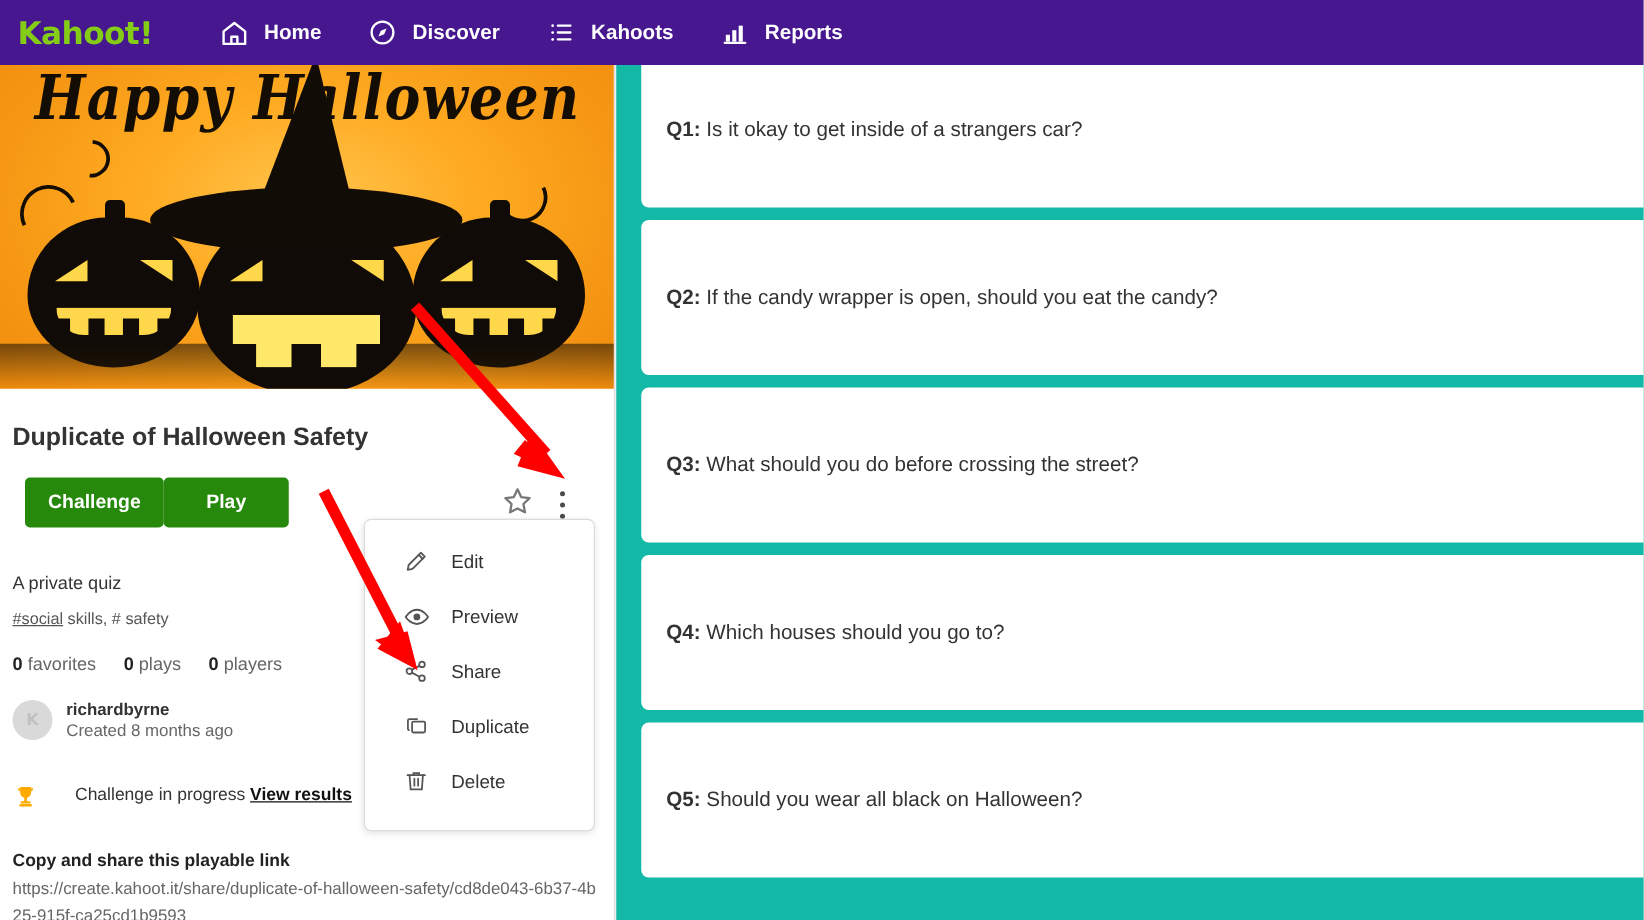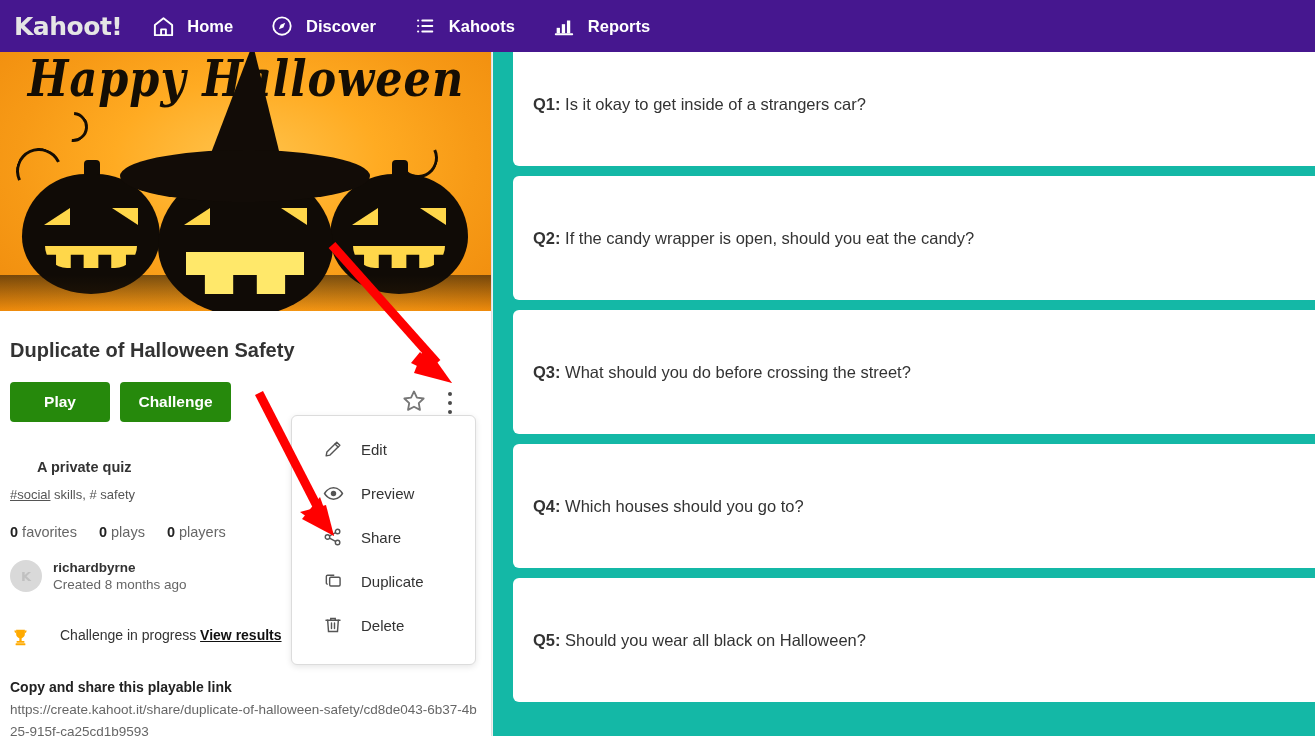--- a/index.html
+++ b/index.html
@@ -12,22 +12,22 @@
   #app { position: relative; width: 1315px; height: 736px; }
 
   
   .navbar {
     position: absolute; top: 0; left: 0;
     width: 1315px; height: 52px;
     background: #46178f;
     display: flex; align-items: center;
   }
   .logo {
-    margin-left: 14px; margin-right: 28px;
-    color: #e5e5e5; font-size: 25px; font-weight: bold;
+    margin-left: 14px; margin-right: 52px;
+    color: #84cc16; font-size: 25px; font-weight: bold;
     letter-spacing: -0.5px;
     font-family: "DejaVu Sans", sans-serif;
     text-align: right;
   }
   .nav-item {
     display: flex; align-items: center;
     margin-right: 36px; cursor: pointer;
     color: #fff;
   }
   .nav-item .nav-ico {
@@ -159,21 +159,21 @@
   .star-btn { cursor: pointer; margin-right: 14px; }
   .kebab {
     display: flex; flex-direction: column; align-items: center;
     justify-content: center; cursor: pointer; width: 18px; height: 30px;
   }
   .kebab span {
     width: 4px; height: 4px; border-radius: 50%;
     background: #4a4a4a; margin: 2.5px 0;
   }
 
-  .privacy { font-size: 14.5px; font-weight: bold; color: #333; margin-top: 37px; margin-left: 27px; }
+  .privacy { font-size: 14.5px; font-weight: normal; color: #333; margin-top: 37px; }
   .tags { font-size: 13px; color: #555; margin-top: 12px; }
   .tags a { color: #555; text-decoration: underline; }
   .stats { font-size: 14.5px; color: #666; margin-top: 22px; }
   .stats b { color: #222; }
   .stats .grp { margin-right: 22px; }
 
   .author-row { display: flex; align-items: center; margin-top: 20px; }
   .avatar {
     width: 32px; height: 32px; border-radius: 50%;
     background: #d9d9d9; margin-right: 11px;
@@ -330,22 +330,22 @@
         <div class="mouth-zig m-big" style="left:28px; top:82px;"></div>
       </div>
 
       <div class="reflection"></div>
     </div>
 
     <div class="info">
       <div class="quiz-title">Duplicate of Halloween Safety</div>
 
       <div class="btn-row">
+        <button class="btn-green btn-challenge">Challenge</button>
         <button class="btn-green btn-play">Play</button>
-        <button class="btn-green btn-challenge">Challenge</button>
 
         <div class="icon-group">
           <span class="star-btn">
             <svg width="26" height="26" viewBox="0 0 24 24" fill="none" stroke="#777" stroke-width="1.7" stroke-linejoin="round">
               <path d="M12 3.2l2.7 5.7 6.2.8-4.5 4.3 1.1 6.2L12 17.3 6.5 20.2l1.1-6.2L3.1 9.7l6.2-.8z"></path>
             </svg>
           </span>
           <span class="kebab">
             <span></span>
               <span></span>

